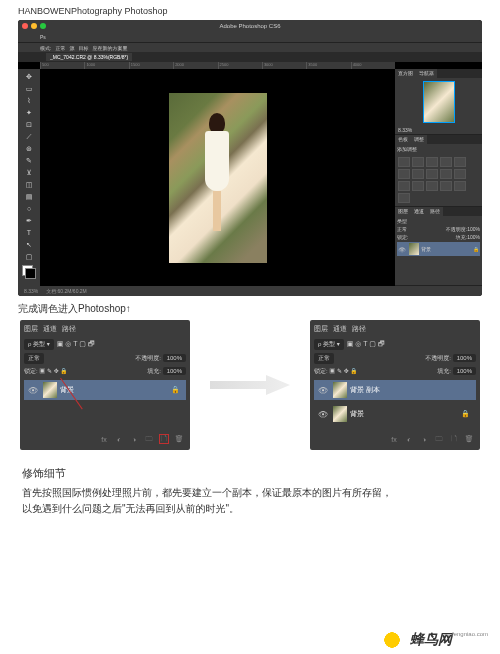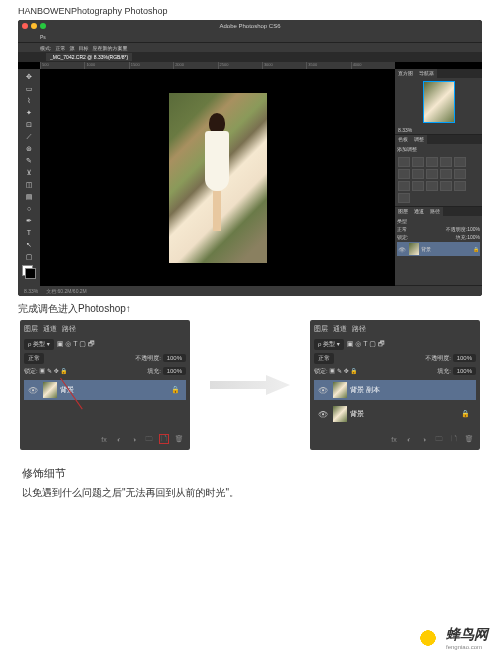--- a/index.html
+++ b/index.html
@@ -64,21 +64,21 @@
 .lp-lock{margin-left:auto;margin-right:4px;font-size:7px;color:#ccc}
 .lp-bottom{margin-top:auto;display:flex;justify-content:flex-end;gap:5px;padding:2px}
 .lp-bicon{width:10px;height:10px;font-size:7px;color:#888;display:flex;align-items:center;justify-content:center}
 .redbox{border:1px solid #c03030}
 .redline{position:absolute;width:1px;height:38px;background:#c03030;transform:rotate(-35deg);transform-origin:top}
 .text-section{margin-top:16px;padding:0 4px}
 .text-title{font-size:11px;color:#333;margin-bottom:4px}
 .text-body{font-size:10px;color:#333;line-height:1.6}
 .logo{position:absolute;bottom:4px;right:12px;display:flex;align-items:center;gap:2px}
 .bee{width:32px;height:20px;background:radial-gradient(circle,#ffcc00 40%,transparent 42%);position:relative}
-.logo-txt{display:flex;flex-direction:column;align-items:flex-start}
+.logo-txt{display:flex;flex-direction:row;align-items:flex-start}
 .logo-cn{font-size:14px;font-weight:bold;color:#333;font-style:italic}
 .logo-en{font-size:6px;color:#888}
 </style>
 </head>
 <body>
 
 <div class="page">
 <div class="header">
 <span>HANBOWEN</span>
 <span>Photography Photoshop</span>
@@ -288,20 +288,21 @@
 <span class="lp-bicon">◑</span>
 <span class="lp-bicon">🗀</span>
 <span class="lp-bicon">🗋</span>
 <span class="lp-bicon">🗑</span>
 </div>
 </div>
 </div>
 
 <div class="text-section">
 <div class="text-title">修饰细节</div>
+<div class="text-body">首先按照国际惯例处理照片前，都先要建立一个副本，保证最原本的图片有所存留，</div>
 <div class="text-body">以免遇到什么问题之后"无法再回到从前的时光"。</div>
 </div>
 </div>
 
 <div class="logo">
 <div class="bee"></div>
 <div class="logo-txt">
 <span class="logo-cn">蜂鸟网</span>
 <span class="logo-en">fengniao.com</span>
 </div>

